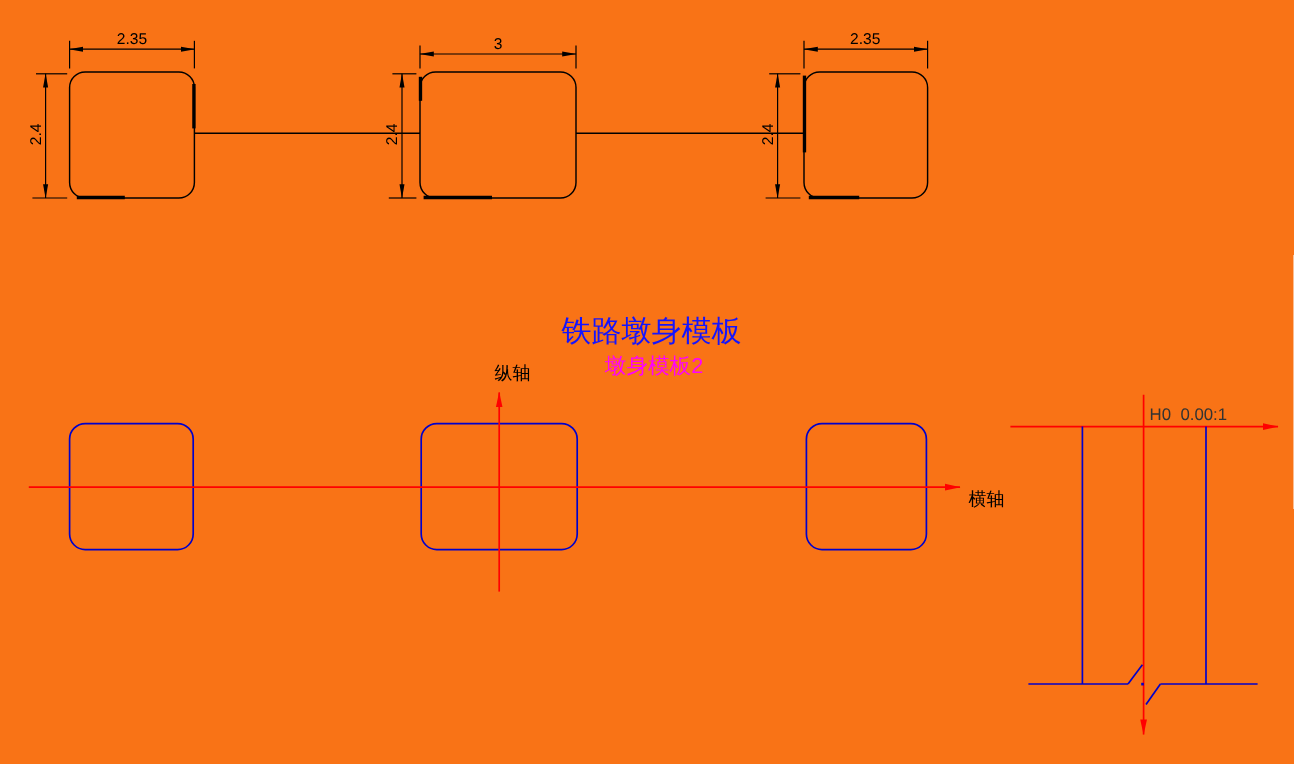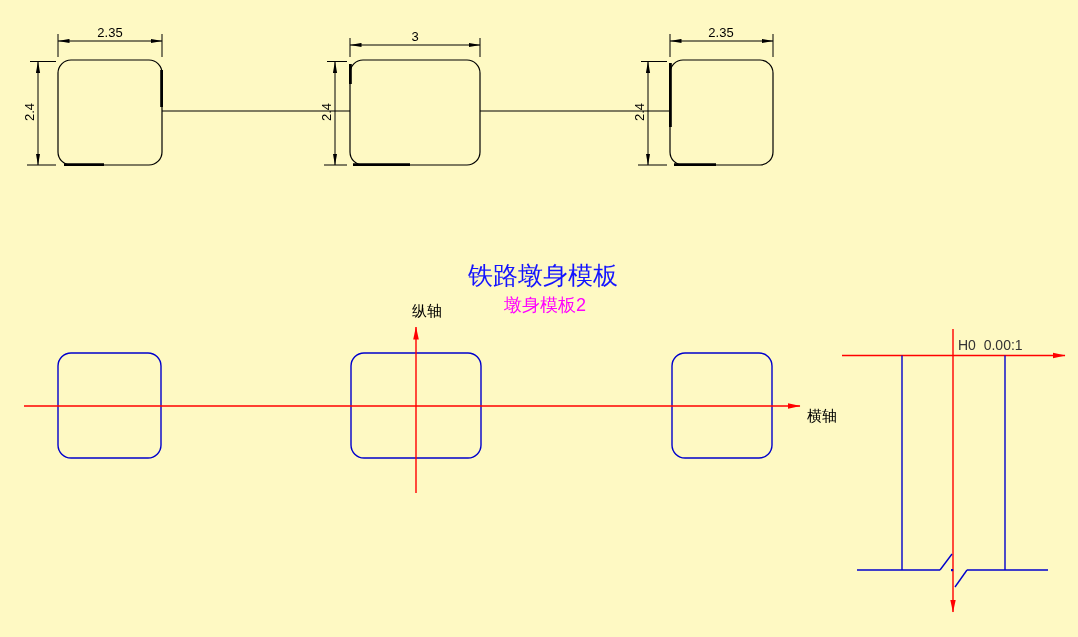--- a/index.html
+++ b/index.html
@@ -1,19 +1,19 @@
 <!DOCTYPE html>
 <html><head>
 <meta charset="utf-8">
 <style>
   html, body { margin: 0; padding: 0; background: #FFFFFF; }
   .stage {
     position: relative;
     width: 1078px; height: 637px;
-    background: #fef9c3;
+    background: #f97316;
     font-family: "Liberation Sans", sans-serif;
     overflow: hidden;
   }
   svg text { font-family: "Liberation Sans", sans-serif; }
   .dim-text { font-size: 13px; fill: #000000; }
   .axis-label { font-size: 15px; fill: #000000; }
   .profile-label { font-size: 14px; fill: #333333; white-space: pre; }
   .drawing-title { font-size: 25px; fill: #1414FF; }
   .drawing-subtitle { font-size: 18px; fill: #FF00FF; }
   .blk { stroke: #000000; stroke-width: 1.2; fill: none; }

